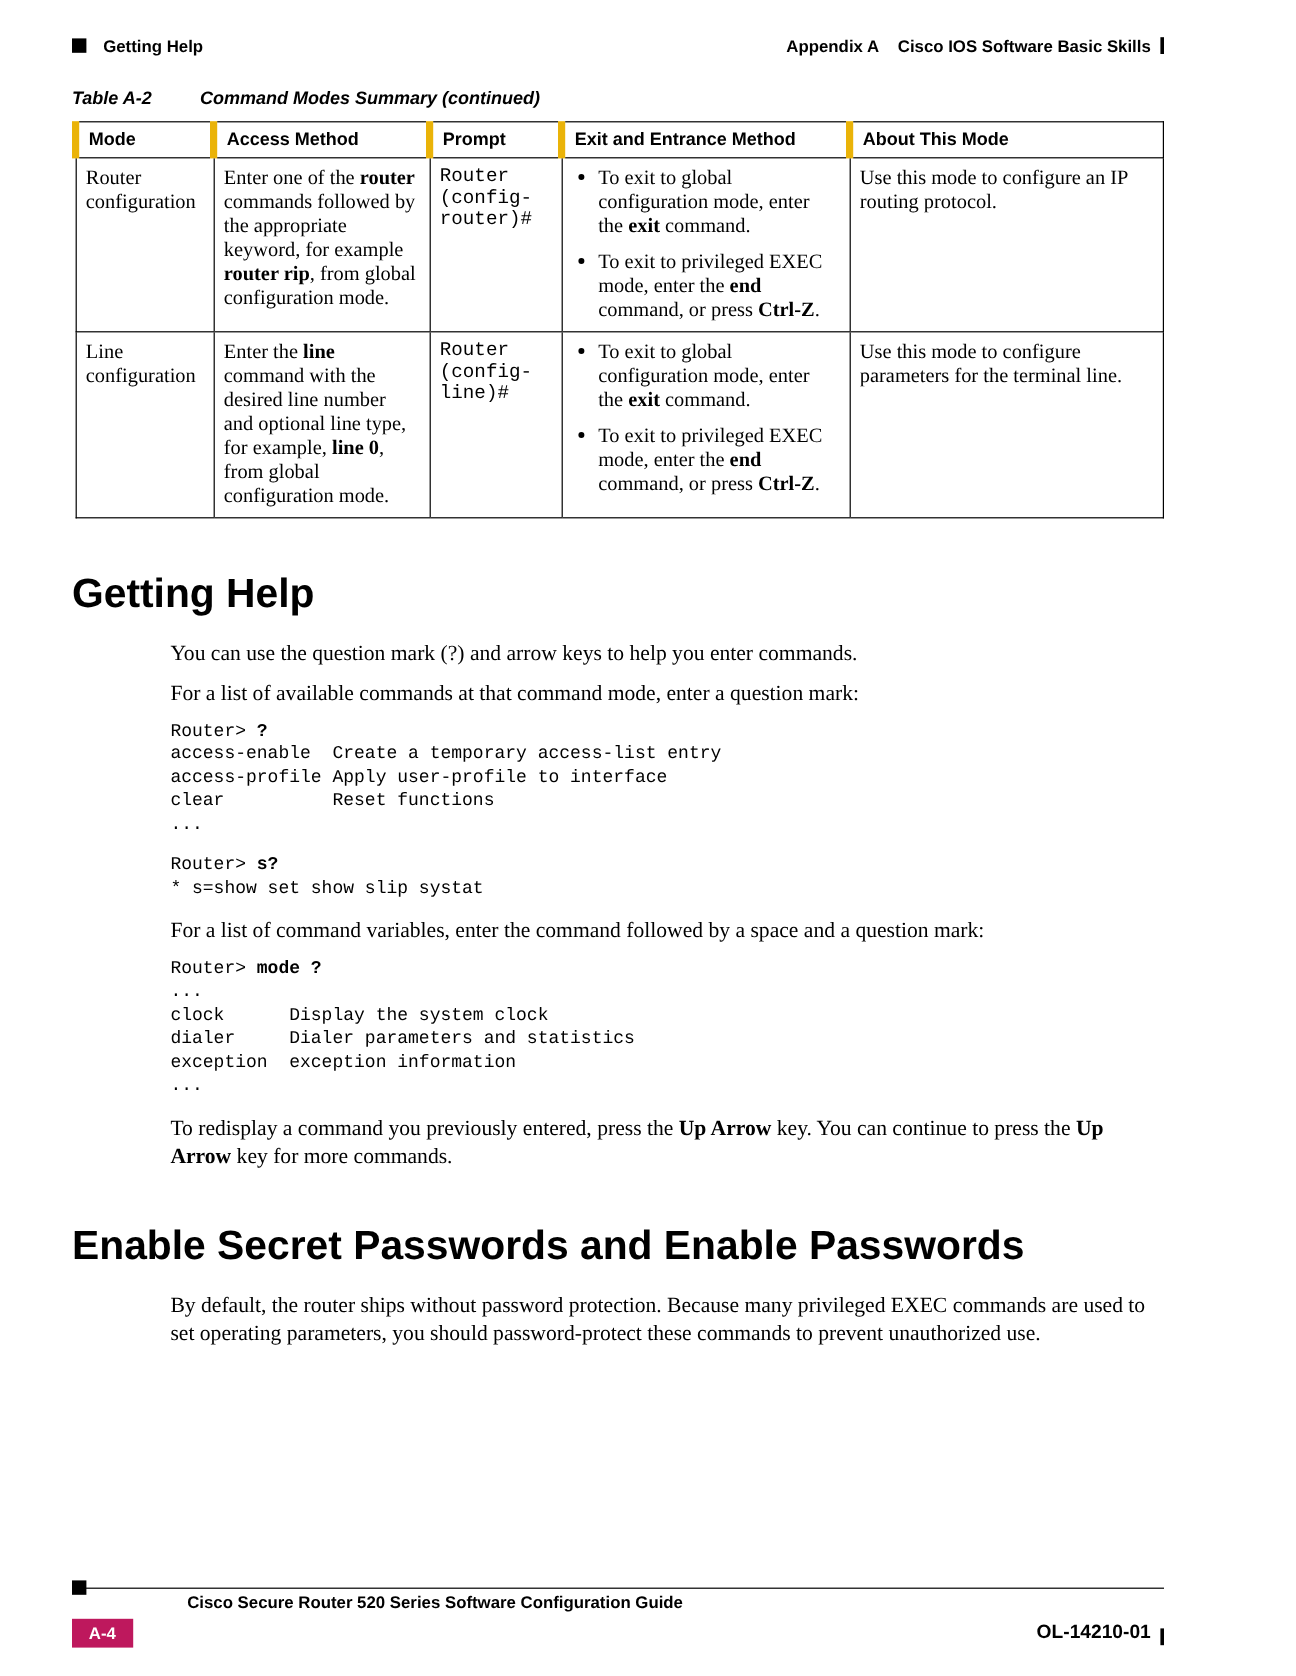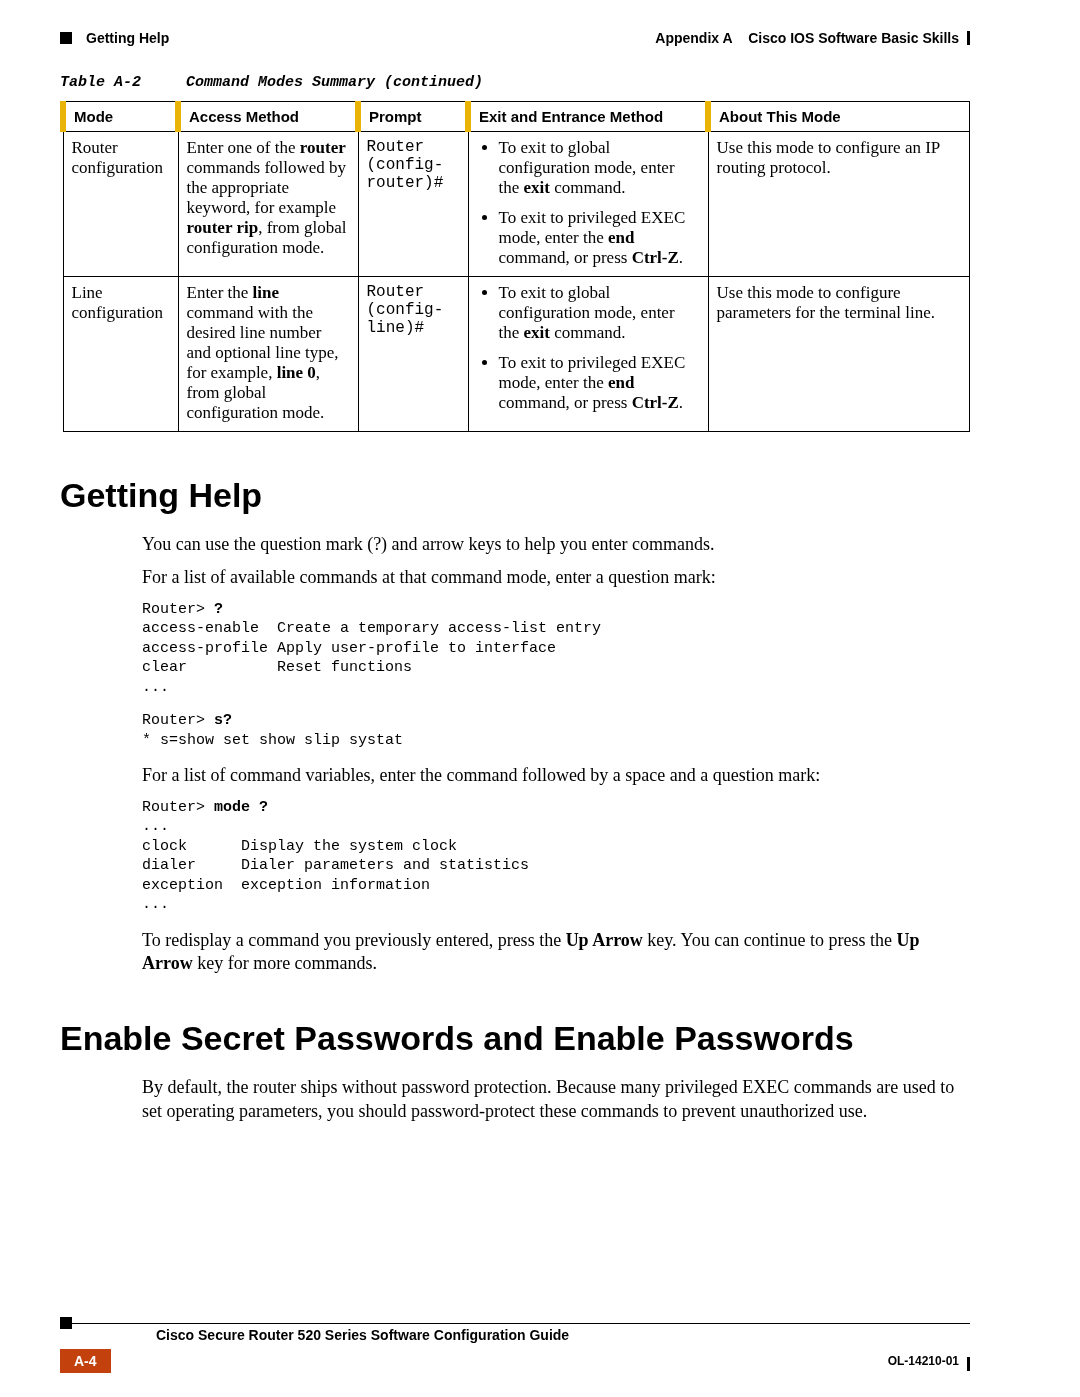--- a/index.html
+++ b/index.html
@@ -23,21 +23,21 @@
     font-family: Arial, Helvetica, sans-serif;
     font-weight: bold;
     font-size: 14px;
     margin-bottom: 28px;
   }
   .header-left { display: flex; align-items: center; }
   .header-left .sq { width: 12px; height: 12px; background:#000; margin-right: 14px; }
   .header-right { display: flex; align-items: center; }
   .header-right .bar { width: 3px; height: 14px; background:#000; margin-left: 8px; }
   .table-caption {
-    font-family: Liberation Mono, monospace;
+    font-family: Liberation Sans, sans-serif;
     font-style: italic;
     font-weight: bold;
     font-size: 15px;
     margin-bottom: 10px;
   }
   .table-caption .tlabel { margin-right: 36px; font-style: italic; }
   table.modes {
     border-collapse: collapse;
     width: 100%;
     font-size: 17px;
@@ -118,31 +118,31 @@
     margin-left: 8px;
     position: relative; top: 3px;
   }
   .footer-row2 {
     display: flex;
     justify-content: space-between;
     align-items: center;
     margin-top: 6px;
   }
   .pagebox {
-    background: #c2410c; color:#fff;
+    background: #be185d; color:#fff;
     font-family: Arial, Helvetica, sans-serif;
     font-weight: bold;
     font-size: 14px;
     padding: 4px 14px;
     display: inline-block;
   }
   .docnum {
     font-family: Arial, Helvetica, sans-serif;
     font-weight: bold;
-    font-size: 12px;
+    font-size: 16px;
     display: flex; align-items: center;
   }
 </style>
 </head>
 <body>
 
 <div class="page">
 
   <div class="header-row">
     <div class="header-left">

